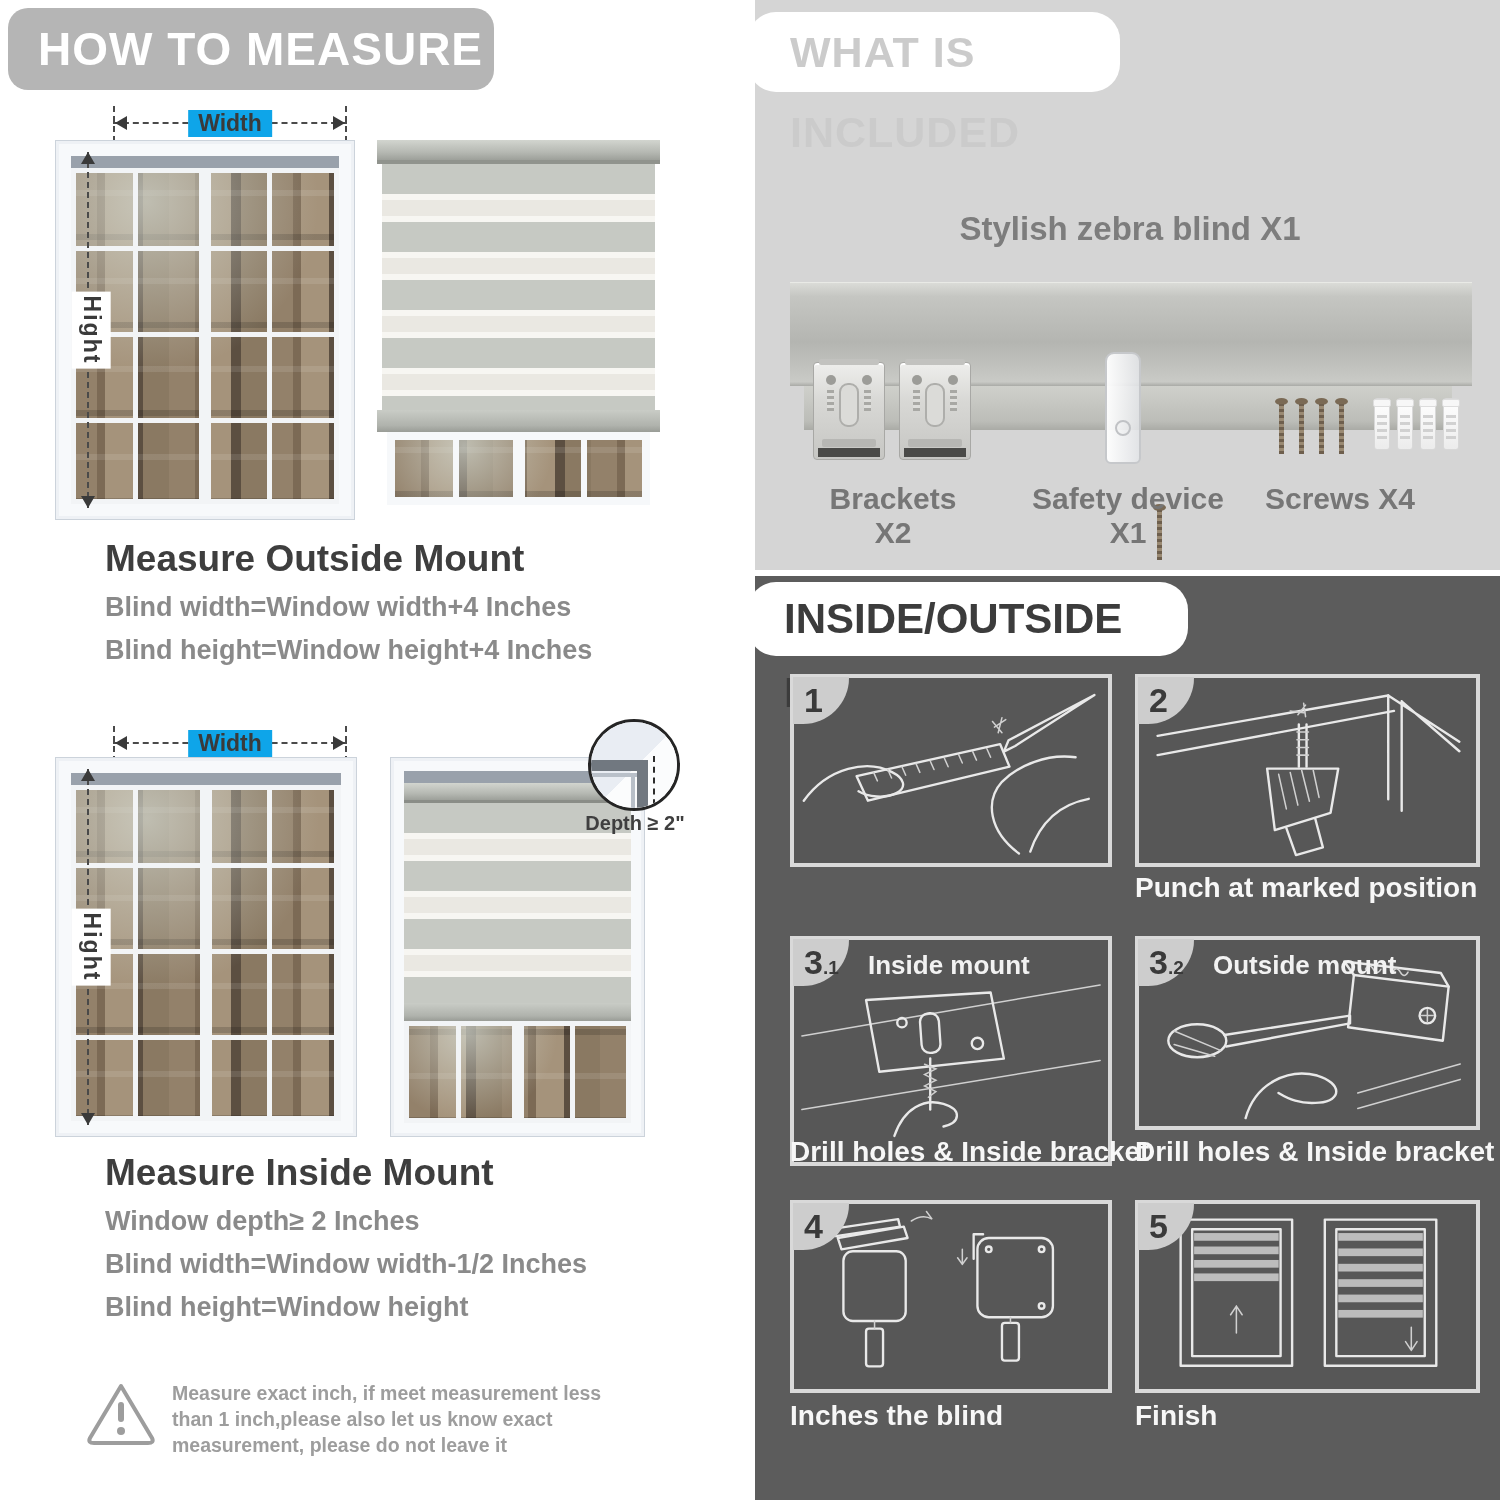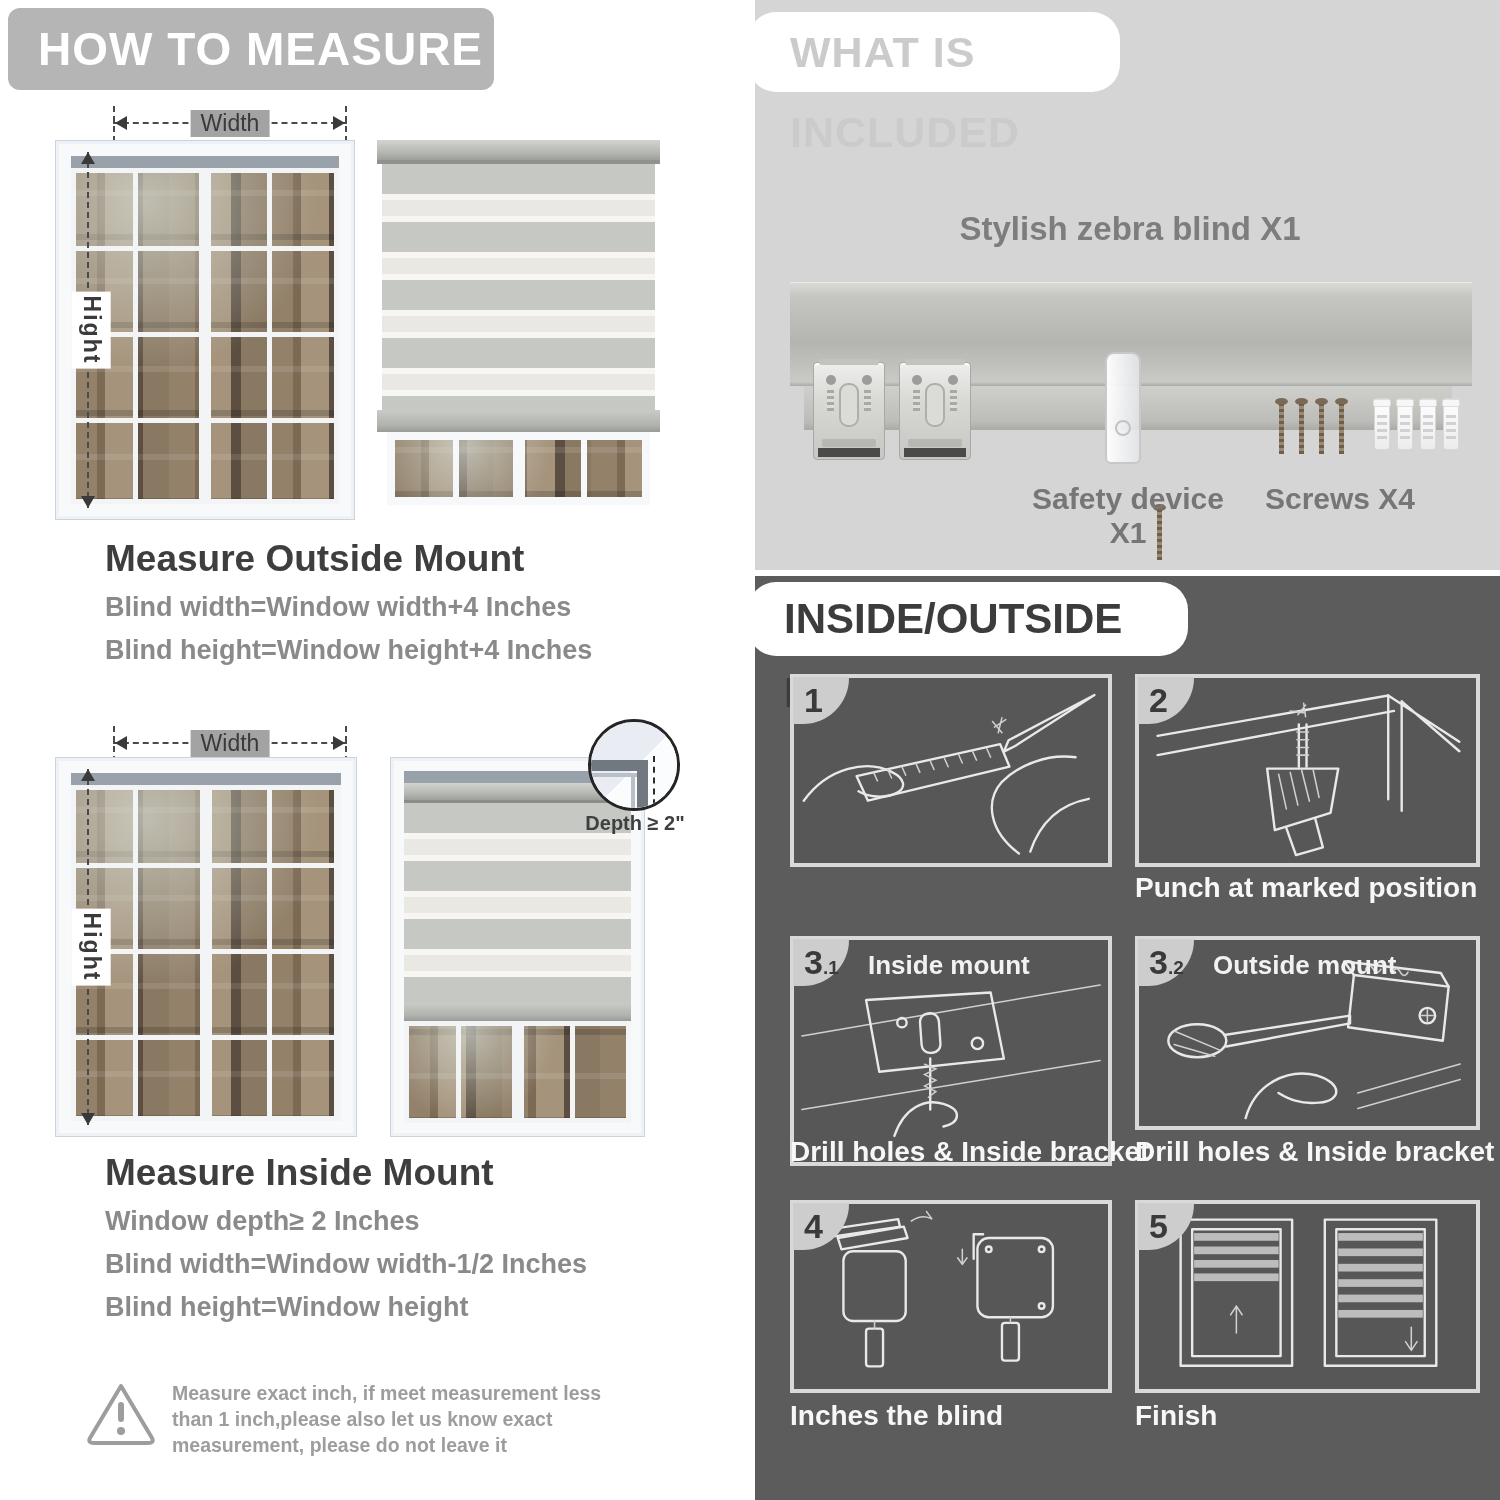--- a/index.html
+++ b/index.html
@@ -2,35 +2,35 @@
 <html><head>
 <meta charset="utf-8">
 <style>
   html,body{margin:0;padding:0;}
   body{width:1500px;height:1500px;position:relative;background:#ffffff;
        font-family:"Liberation Sans",sans-serif;overflow:hidden;}
   .abs{position:absolute;}
   .b{font-weight:bold;}
 
   
-  .banner{left:8px;top:8px;width:486px;height:82px;background:#b5b5b5;border-radius:12px;
+  .banner{left:8px;top:8px;width:486px;height:82px;background:#b5b5b5;border-radius:20px;
           color:#ffffff;font-size:46px;font-weight:bold;line-height:82px;padding-left:30px;
           letter-spacing:1px;box-sizing:border-box;}
   .sec-heading{color:#3e3e3e;font-size:37px;font-weight:bold;}
   .sec-line{color:#8a8a8a;font-size:27px;font-weight:bold;}
 
   
   .dim-h{height:24px;}
   .dim-h .line{position:absolute;left:0;right:0;top:10px;border-top:2px dashed #4a4a4a;}
   .dim-h .tick{position:absolute;top:-6px;height:66px;border-left:2px dashed #4a4a4a;}
   .dim-h .ah{position:absolute;top:4px;width:0;height:0;border-top:7px solid transparent;border-bottom:7px solid transparent;}
   .dim-h .ah.l{left:2px;border-right:12px solid #3a3a3a;}
   .dim-h .ah.r{right:2px;border-left:12px solid #3a3a3a;}
-  .dim-h .lbl{position:absolute;left:50%;top:-2px;transform:translateX(-50%);background:#a3a3a3;
-              padding:0 10px;color:#3a3a3a;font-size:23px;font-weight:normal;}
+  .dim-h .lbl{position:absolute;left:50%;top:-2px;transform:translateX(-50%);background:#0ea5e9;
+              padding:0 10px;color:#3a3a3a;font-size:23px;font-weight:bold;}
   .dim-v{width:20px;}
   .dim-v .line{position:absolute;top:0;bottom:0;left:9px;border-left:2px dashed #4a4a4a;}
   .dim-v .av{position:absolute;left:3px;width:0;height:0;border-left:7px solid transparent;border-right:7px solid transparent;}
   .dim-v .av.t{top:0;border-bottom:12px solid #3a3a3a;}
   .dim-v .av.b{bottom:0;border-top:12px solid #3a3a3a;}
   .dim-v .lbl{position:absolute;left:-6px;top:50%;transform:translate(-25%,-50%) rotate(90deg);
               background:#fff;padding:6px 4px;color:#3a3a3a;font-size:23px;font-weight:bold;letter-spacing:2px;}
 
   
   .window{background:#f7f9fb;border:1px solid #ccd3db;box-shadow:inset 0 0 0 3px #eef1f5;
@@ -297,20 +297,21 @@
     <div class="anchor">
         <div class="collar"></div>
         <div class="ribs"></div>
       </div>
     <div class="anchor">
         <div class="collar"></div>
         <div class="ribs"></div>
       </div>
   </div>
 
+  <div class="abs hw-caption" style="left:58px;top:482px;width:160px;">Brackets X2</div>
   <div class="abs hw-caption" style="left:268px;top:482px;width:210px;">Safety device X1</div>
   <div class="abs hw-caption" style="left:505px;top:482px;width:160px;">Screws X4</div>
 </div>
 
 <div class="abs mount-panel">
   <div class="abs hdr-white mount-hdr">INSIDE/OUTSIDE MOUNT</div>
 
   <div class="step" style="left:35px;top:98px;width:322px;height:193px;">
     <div class="illu">
       <svg viewBox="0 0 320 180">

